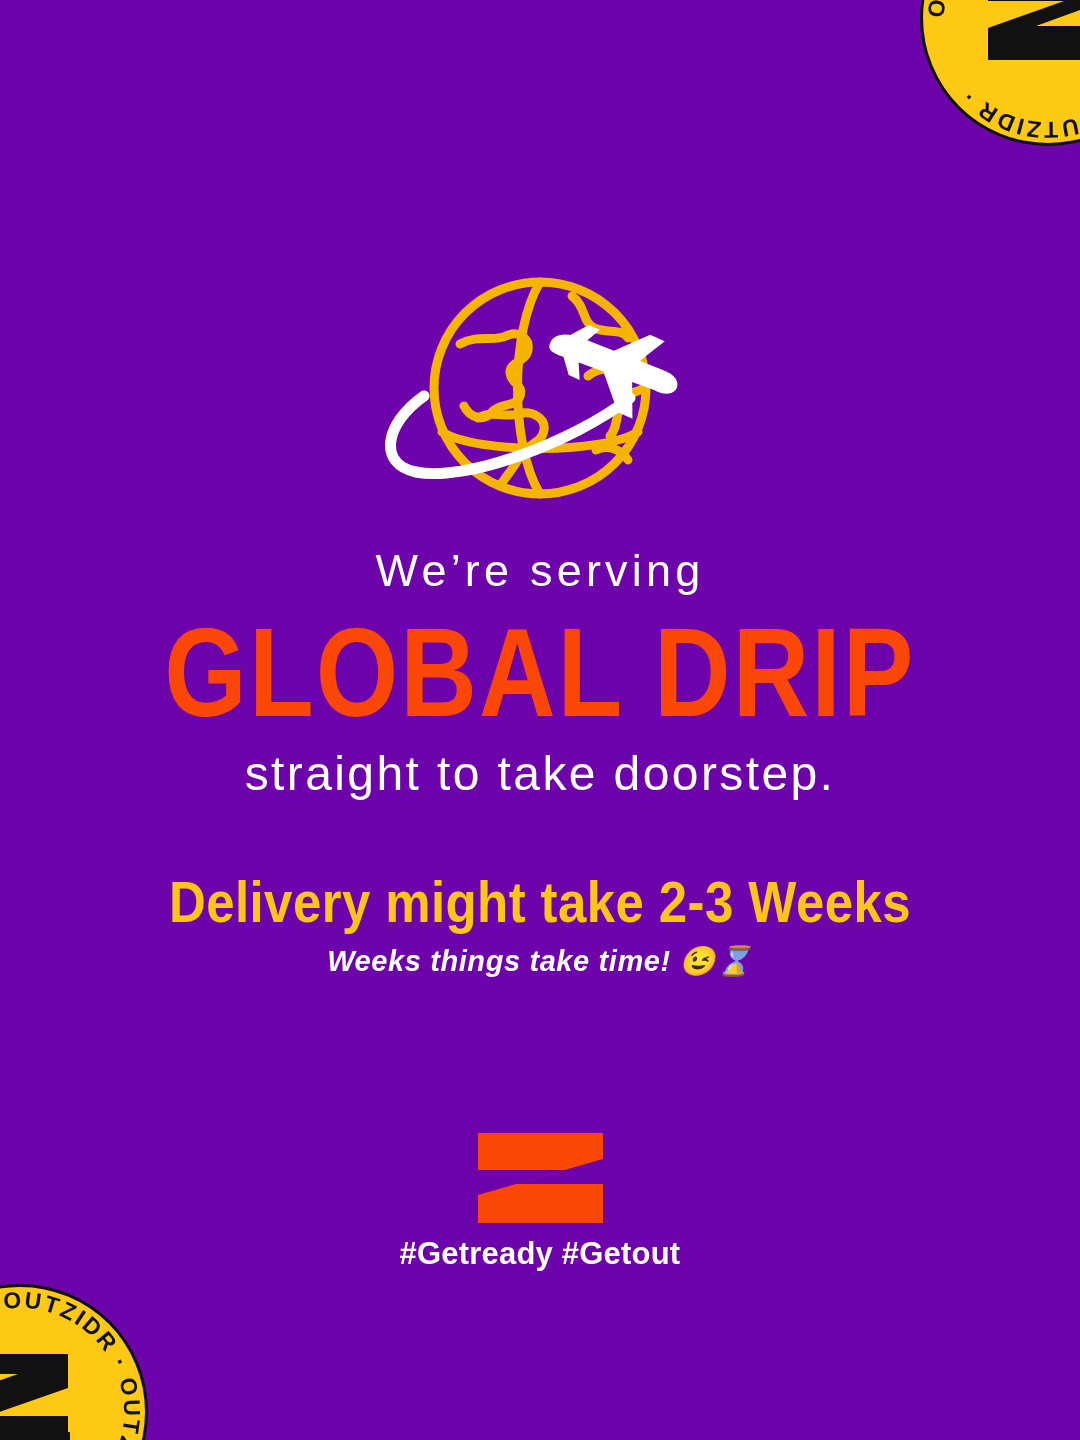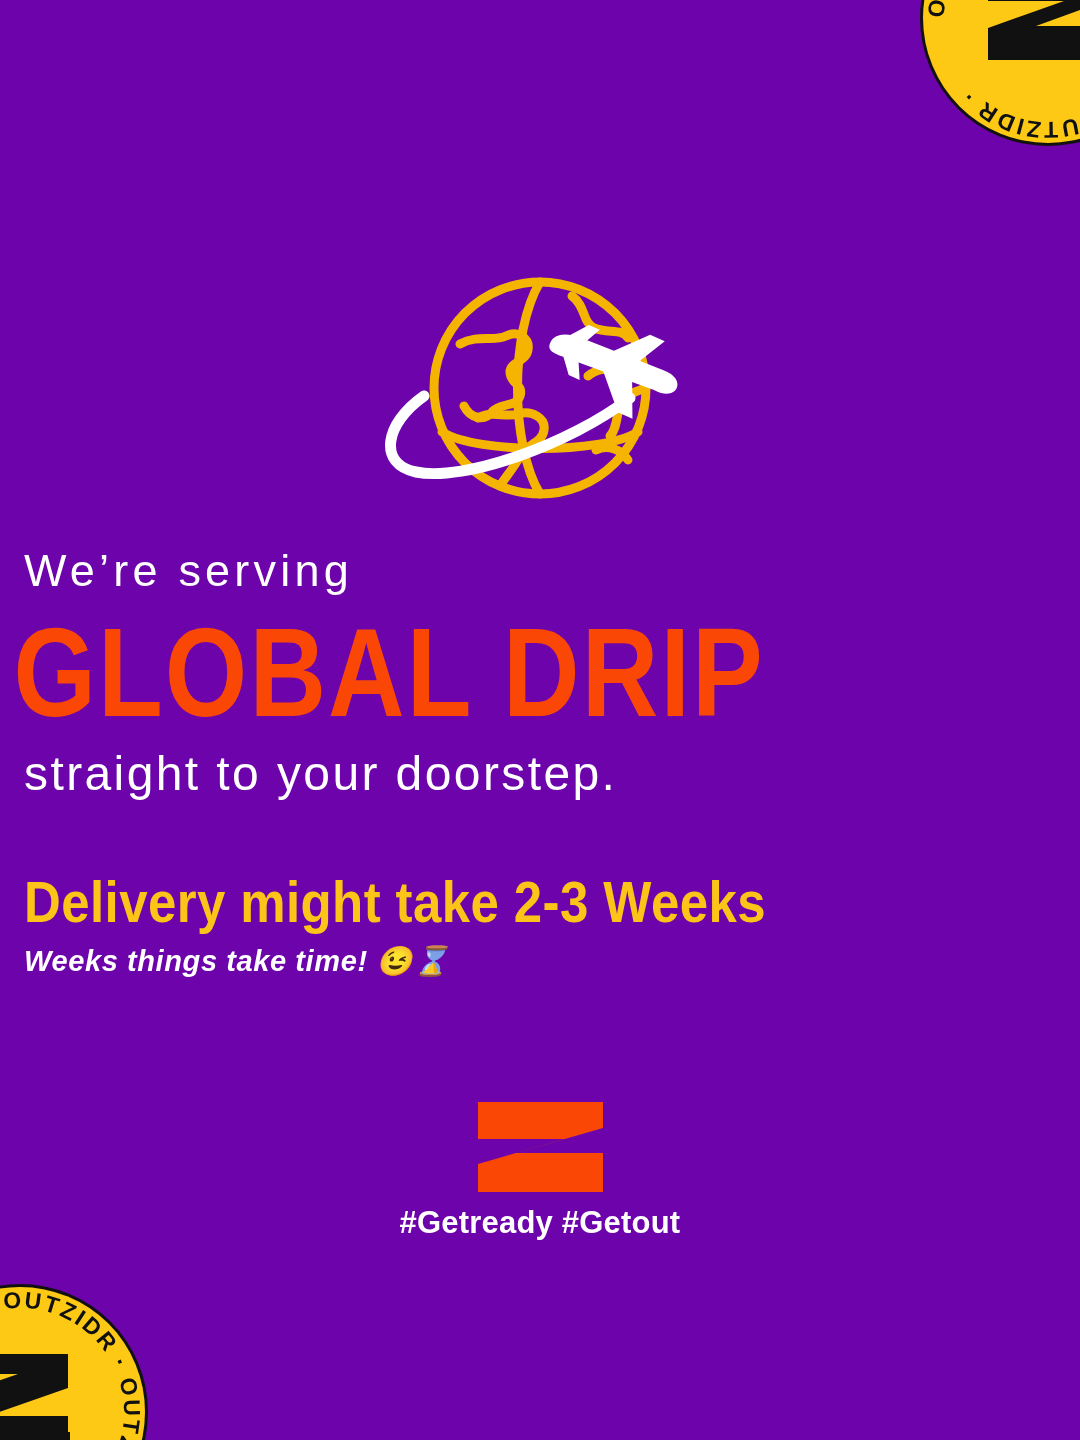--- a/index.html
+++ b/index.html
@@ -47,22 +47,21 @@
     height: 232px;
   }
   #globe-illustration svg { display: block; width: 100%; height: 100%; }
 
   
   #copy-block {
     position: absolute;
     left: 0;
     right: 0;
     top: 548px;
-    text-align: left;
-    margin-left: 24px;
+    text-align: center;
   }
 
   #eyebrow-line {
     color: #ffffff;
     font-size: 45px;
     font-weight: 400;
     letter-spacing: 4.2px;
     line-height: 1.04;
     margin: 0;
   }
@@ -109,21 +108,21 @@
     letter-spacing: 0.6px;
     line-height: 1.05;
     margin: 20px 0 0 0;
   }
 
   
   #footer-logo {
     position: absolute;
     left: 0;
     right: 0;
-    top: 1102px;
+    top: 1133px;
     text-align: center;
   }
   #z-mark {
     display: block;
     margin: 0 auto;
     width: 125px;
     height: 90px;
   }
   #z-mark svg { display: block; width: 100%; height: 100%; }
 
@@ -220,21 +219,21 @@
 
         <rect x="92" y="28" width="16" height="7" rx="3" fill="#ffffff"></rect>
         <rect x="92" y="8" width="16" height="7" rx="3" fill="#ffffff"></rect>
       </g>
     </svg>
   </div>
 
   <div id="copy-block">
     <p id="eyebrow-line">We’re serving</p>
     <p id="headline">GLOBAL DRIP</p>
-    <p id="subhead-line">straight to your doorstep.</p>
+    <p id="subhead-line">straight to take doorstep.</p>
     <p id="delivery-note">Delivery might take 2-3 Weeks</p>
     <p id="delivery-sub">Weeks things take time! 😉⌛</p>
   </div>
 
   <div id="footer-logo">
     <div id="z-mark">
       <svg viewBox="0 0 125 90" xmlns="http://www.w3.org/2000/svg" aria-hidden="true">
         <path d="M0 0 L125 0 L125 26 L38 51 L125 51 L125 90 L0 90 L0 62 L86 37 L0 37 Z" fill="#fa4705"></path>
       </svg>
     </div>

